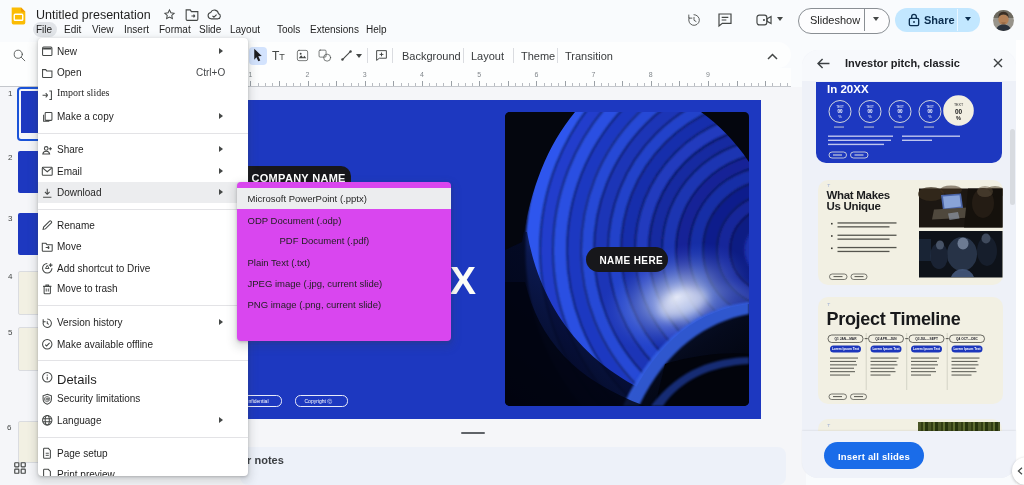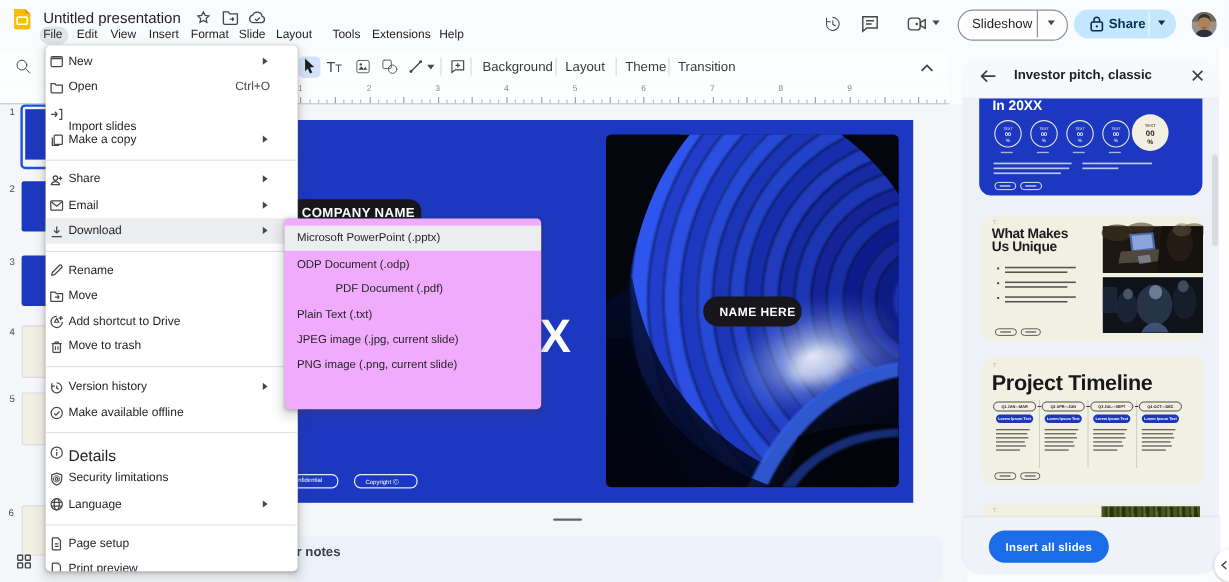--- a/index.html
+++ b/index.html
@@ -364,21 +364,21 @@
 <div class="a" style="left:181px;top:10.0px;width:0;height:0;border-left:4.5px solid #444746;border-top:3.5px solid transparent;border-bottom:3.5px solid transparent;"></div>
 <svg class="a" style="left:2.5px;top:28.8px;" width="12.5" height="12.5" viewBox="0 0 24 24">
         <path d="M3 5h6l2 2.5h10v11a1.5 1.5 0 0 1-1.5 1.5h-15A1.5 1.5 0 0 1 3 18.5z" fill="none" stroke="#444746" stroke-width="2"></path>
       </svg>
 <div class="a" style="left:19px;top:29.2px;font-size:10px;color:#1f1f1f;">Open</div>
 <div class="a" style="left:158px;top:29.2px;font-size:10px;color:#45474a;">Ctrl+O</div>
 <svg class="a" style="left:2.5px;top:51.2px;" width="12.5" height="12.5" viewBox="0 0 24 24">
         <path d="M3 12h10m0 0l-4-4m4 4l-4 4" fill="none" stroke="#444746" stroke-width="2"></path>
         <path d="M16 4h4v16h-4" fill="none" stroke="#444746" stroke-width="2"></path>
       </svg>
-<div class="a" style="left:19px;top:62px;font-size:10px;color:#1f1f1f;">Import slides</div>
+<div class="a" style="left:19px;top:49px;font-size:10px;color:#1f1f1f;font-family:Liberation Serif, serif;">Import slides</div>
 <svg class="a" style="left:2.5px;top:72.7px;" width="12.5" height="12.5" viewBox="0 0 24 24">
         <rect x="8" y="3" width="13" height="15" rx="1.5" fill="none" stroke="#444746" stroke-width="2"></rect>
         <path d="M5 7v12.5h11" fill="none" stroke="#444746" stroke-width="2"></path>
       </svg>
 <div class="a" style="left:19px;top:73.1px;font-size:10px;color:#1f1f1f;">Make a copy</div>
 <div class="a" style="left:181px;top:75.4px;width:0;height:0;border-left:4.5px solid #444746;border-top:3.5px solid transparent;border-bottom:3.5px solid transparent;"></div>
 <div class="a" style="left:0;top:95.4px;width:210px;height:1px;background:#e3e3e6;"></div>
 <svg class="a" style="left:2.5px;top:105.7px;" width="12.5" height="12.5" viewBox="0 0 24 24">
         <circle cx="10" cy="8.5" r="3.5" fill="none" stroke="#444746" stroke-width="2"></circle>
         <path d="M3.5 19c.7-3.5 3.4-5 6.5-5s5.8 1.5 6.5 5z" fill="none" stroke="#444746" stroke-width="2"></path>
@@ -459,21 +459,21 @@
         <path d="M6 2.5h8l4 4V20a1.5 1.5 0 0 1-1.5 1.5h-10A1.5 1.5 0 0 1 5 20V4A1.5 1.5 0 0 1 6 2.5z" fill="none" stroke="#444746" stroke-width="2"></path>
         <path d="M9 12h6m-6 4h6" stroke="#444746" stroke-width="1.8"></path>
       </svg>
 <div class="a" style="left:19px;top:409.8px;font-size:10px;color:#1f1f1f;">Page setup</div>
 <svg class="a" style="left:2.5px;top:430.3px;" width="12.5" height="12.5" viewBox="0 0 24 24">
         <path d="M6 2.5h8l4 4V20a1.5 1.5 0 0 1-1.5 1.5h-10A1.5 1.5 0 0 1 5 20V4A1.5 1.5 0 0 1 6 2.5z" fill="none" stroke="#444746" stroke-width="2"></path>
       </svg>
 <div class="a" style="left:19px;top:430.7px;font-size:10px;color:#1f1f1f;">Print preview</div>
 </div>
 
-<div class="a" style="left:237px;top:182px;width:214px;height:159px;background:#f0abfc;border-radius:4px;box-shadow:0 1px 3px rgba(60,64,67,.3),0 4px 8px 3px rgba(60,64,67,.15);overflow:hidden;">
+<div class="a" style="left:237px;top:182px;width:214px;height:159px;background:#d946ef;border-radius:4px;box-shadow:0 1px 3px rgba(60,64,67,.3),0 4px 8px 3px rgba(60,64,67,.15);overflow:hidden;">
 <div class="a" style="left:0;top:6px;width:214px;height:21.4px;background:#ecedef;"></div>
 <div class="a" style="left:10.5px;top:11.2px;font-size:9.5px;color:#1f1f1f;white-space:nowrap;">Microsoft PowerPoint (.pptx)</div>
 <div class="a" style="left:10.5px;top:32.7px;font-size:9.5px;color:#1f1f1f;white-space:nowrap;">ODP Document (.odp)</div>
 <div class="a" style="left:10.5px;top:53.4px;font-size:9.5px;color:#1f1f1f;white-space:nowrap;margin-left:32px;">PDF Document (.pdf)</div>
 <div class="a" style="left:10.5px;top:74.9px;font-size:9.5px;color:#1f1f1f;white-space:nowrap;">Plain Text (.txt)</div>
 <div class="a" style="left:10.5px;top:96.3px;font-size:9.5px;color:#1f1f1f;white-space:nowrap;">JPEG image (.jpg, current slide)</div>
 <div class="a" style="left:10.5px;top:117.1px;font-size:9.5px;color:#1f1f1f;white-space:nowrap;">PNG image (.png, current slide)</div>
 </div>
 
 <div class="a" style="left:1016px;top:40px;width:8px;height:445px;background:#fff;"></div>

